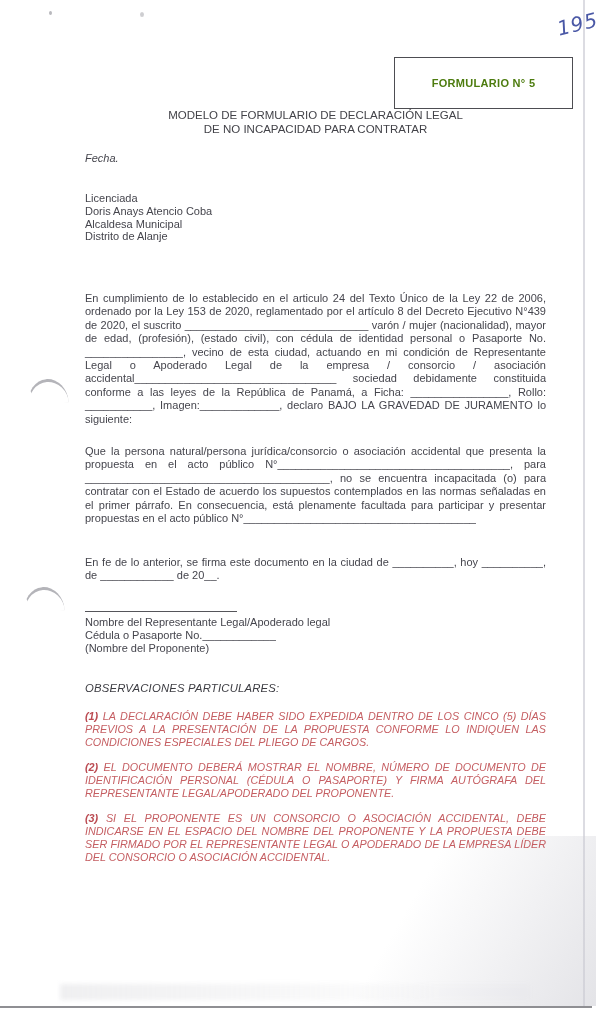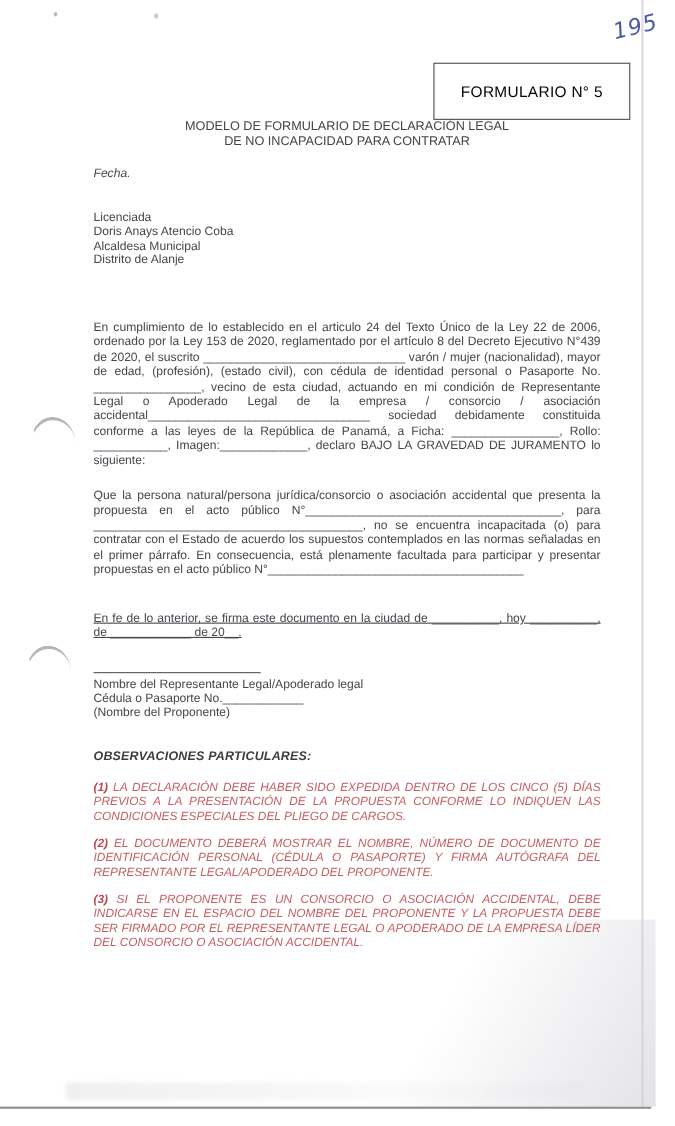--- a/index.html
+++ b/index.html
@@ -37,39 +37,39 @@
     font-family:"DejaVu Sans", sans-serif; font-style:italic;
     font-size:20px; color:#4a58a6; transform:rotate(-14deg); letter-spacing:1px;
   }
 
   
   .form-box {
     position:absolute; left:394px; top:57px; width:177px; height:50px;
     border:1.5px solid #4d4d52; display:flex; align-items:center; justify-content:center;
     background:#fff;
   }
-  .form-box span { color:#000000; font-weight:normal; font-size:14px; letter-spacing:.3px; }
+  .form-box span { color:#4d7c0f; font-weight:bold; font-size:11px; letter-spacing:.3px; }
 
   
   .abs { position:absolute; left:85px; width:461px; }
   .doc-title { top:109px; text-align:center; font-size:11.5px; line-height:13.8px; color:#434349; }
   .date-label { top:152px; font-size:11px;font-style:italic; }
   .addressee { top:192px; font-size:11px; line-height:12.8px; }
   .salutation { top:264px; font-size:11px; }
   .para { font-size:11px; line-height:13.4px; text-align:justify; }
   .para-1 { top:292px; }
   .para-2 { top:445px; }
-  .para-3 { top:556px;text-decoration:underline; }
+  .para-3 { top:556px; }
 
   
   .sig-rule { position:absolute; left:85px; top:611px; width:152px; border-top:1.4px solid #55555a; }
   .sig-block { top:616px; font-size:11px; line-height:13px; }
 
   
-  .obs-heading { top:682px; font-size:11.3px; font-weight:bold; font-style:italic; color:#3c3c42; letter-spacing:.2px; }
+  .obs-heading { top:682px; font-size:11.3px; font-weight:normal; font-style:italic; color:#3c3c42; letter-spacing:.2px; }
   .obs-list { top:710px; }
   .obs-item {
     margin:0 0 12px 0; color:#c55e62; font-style:italic;
     font-size:10.8px; line-height:13px; text-align:justify;
   }
   .obs-item b { color:#bb4b52; }
 </style>
 </head>
 <body>
 

